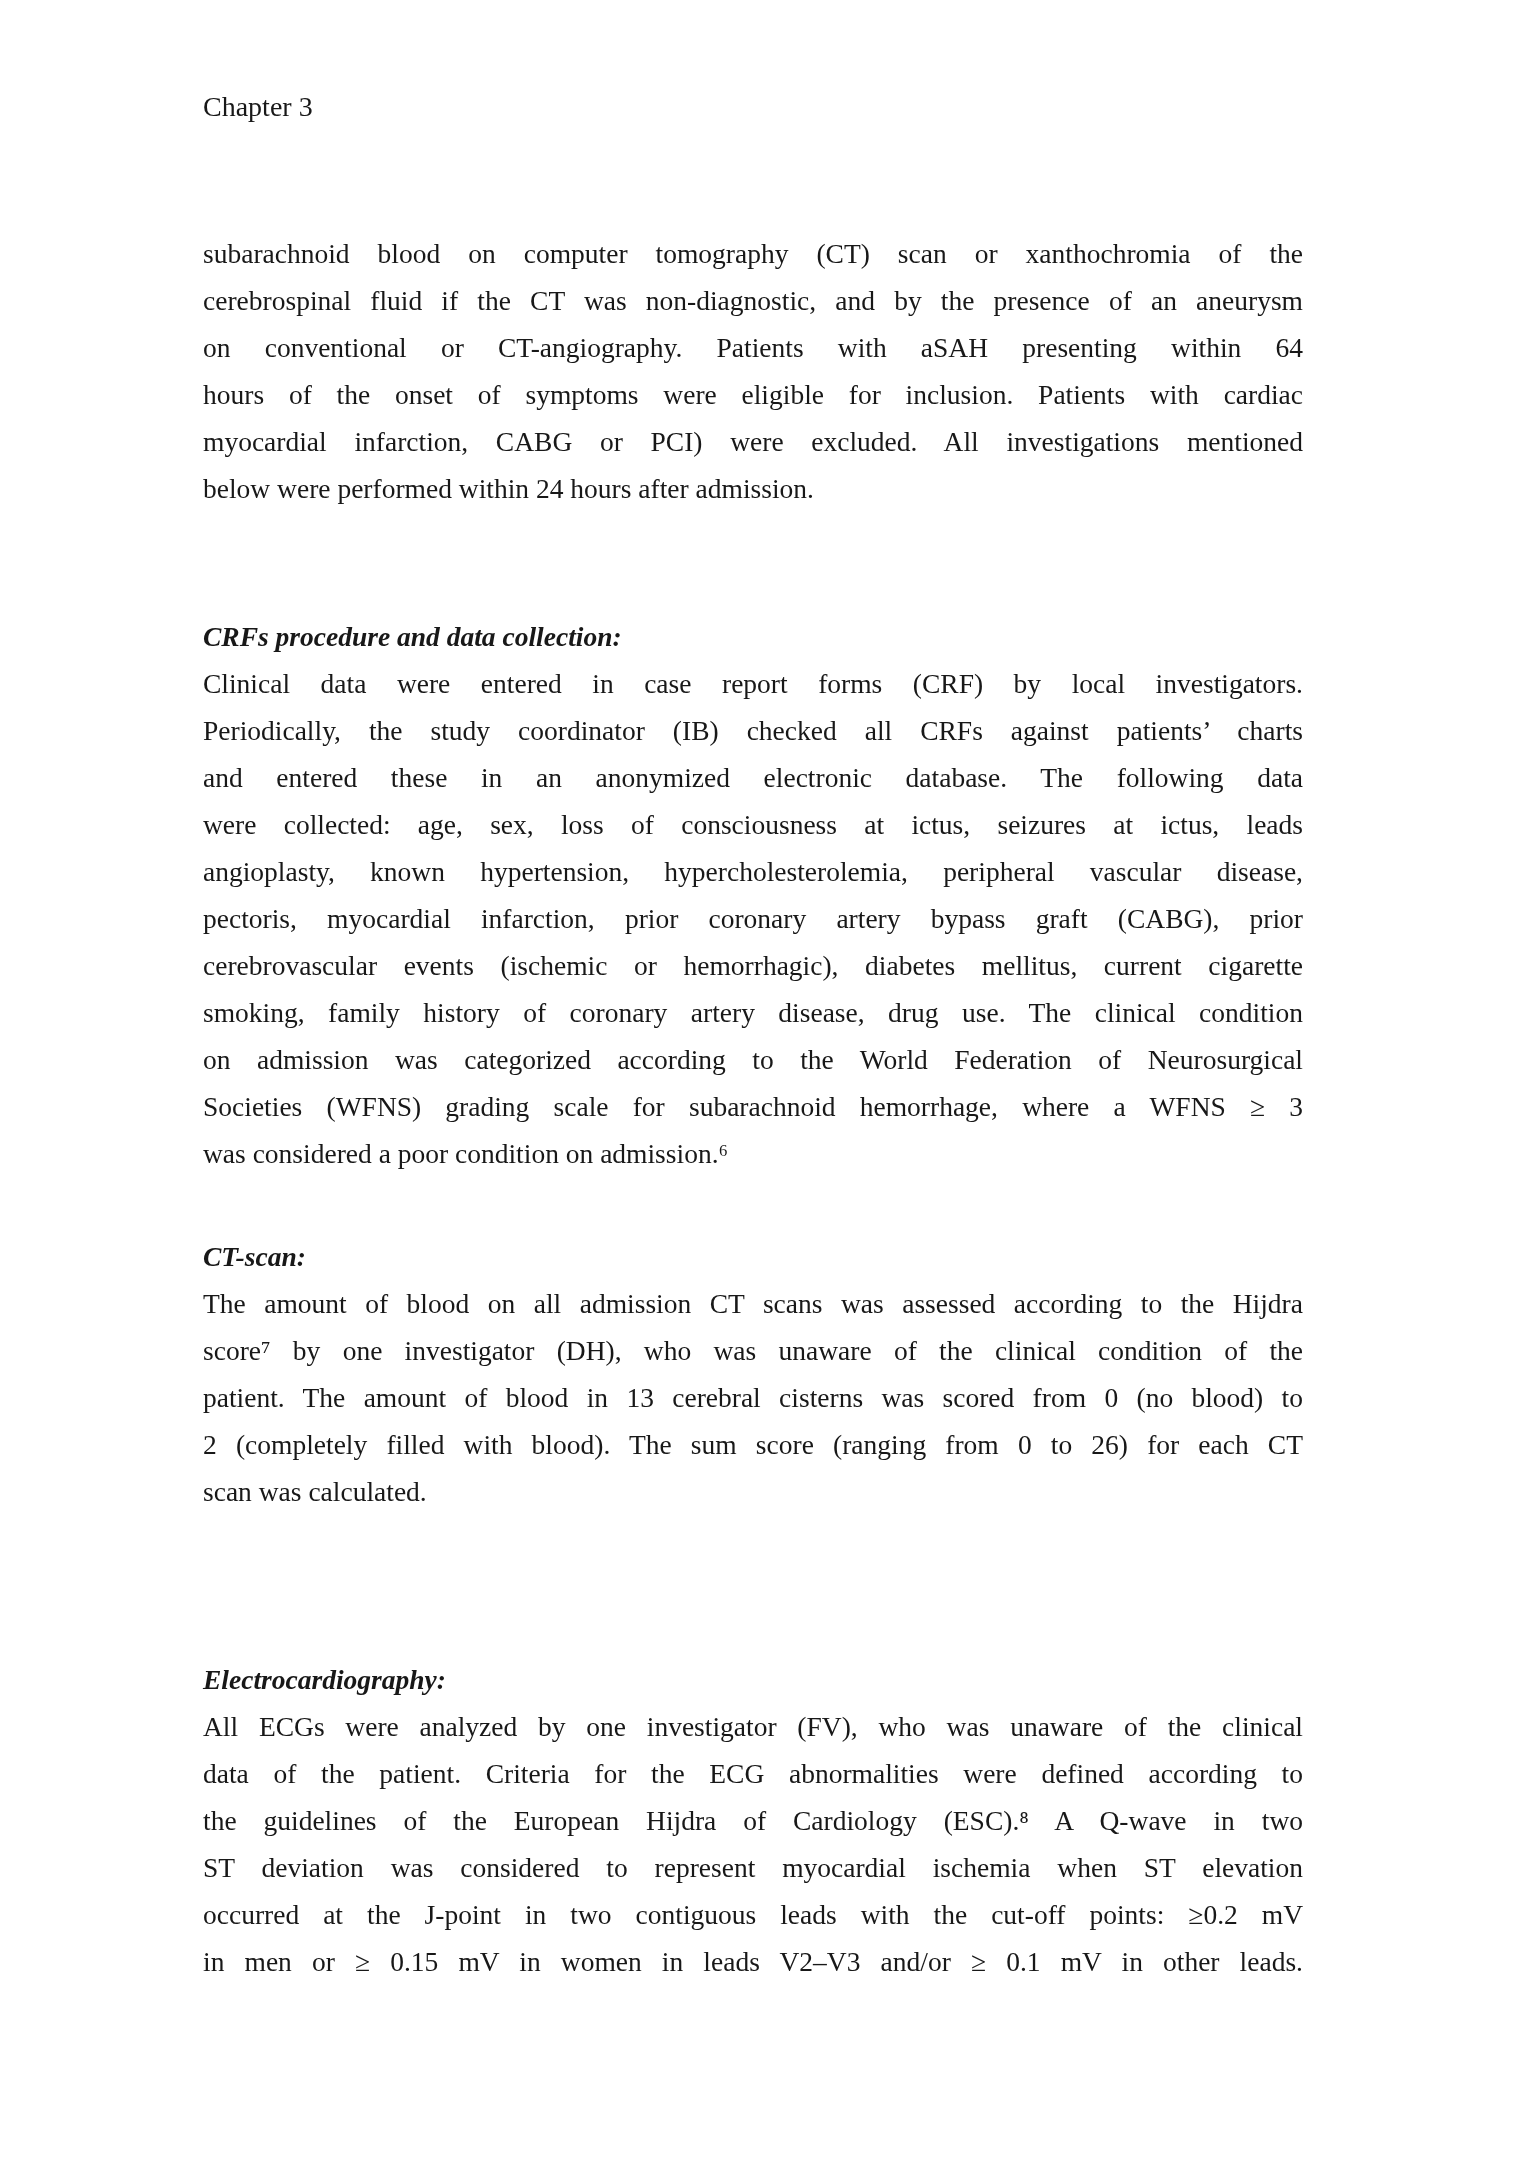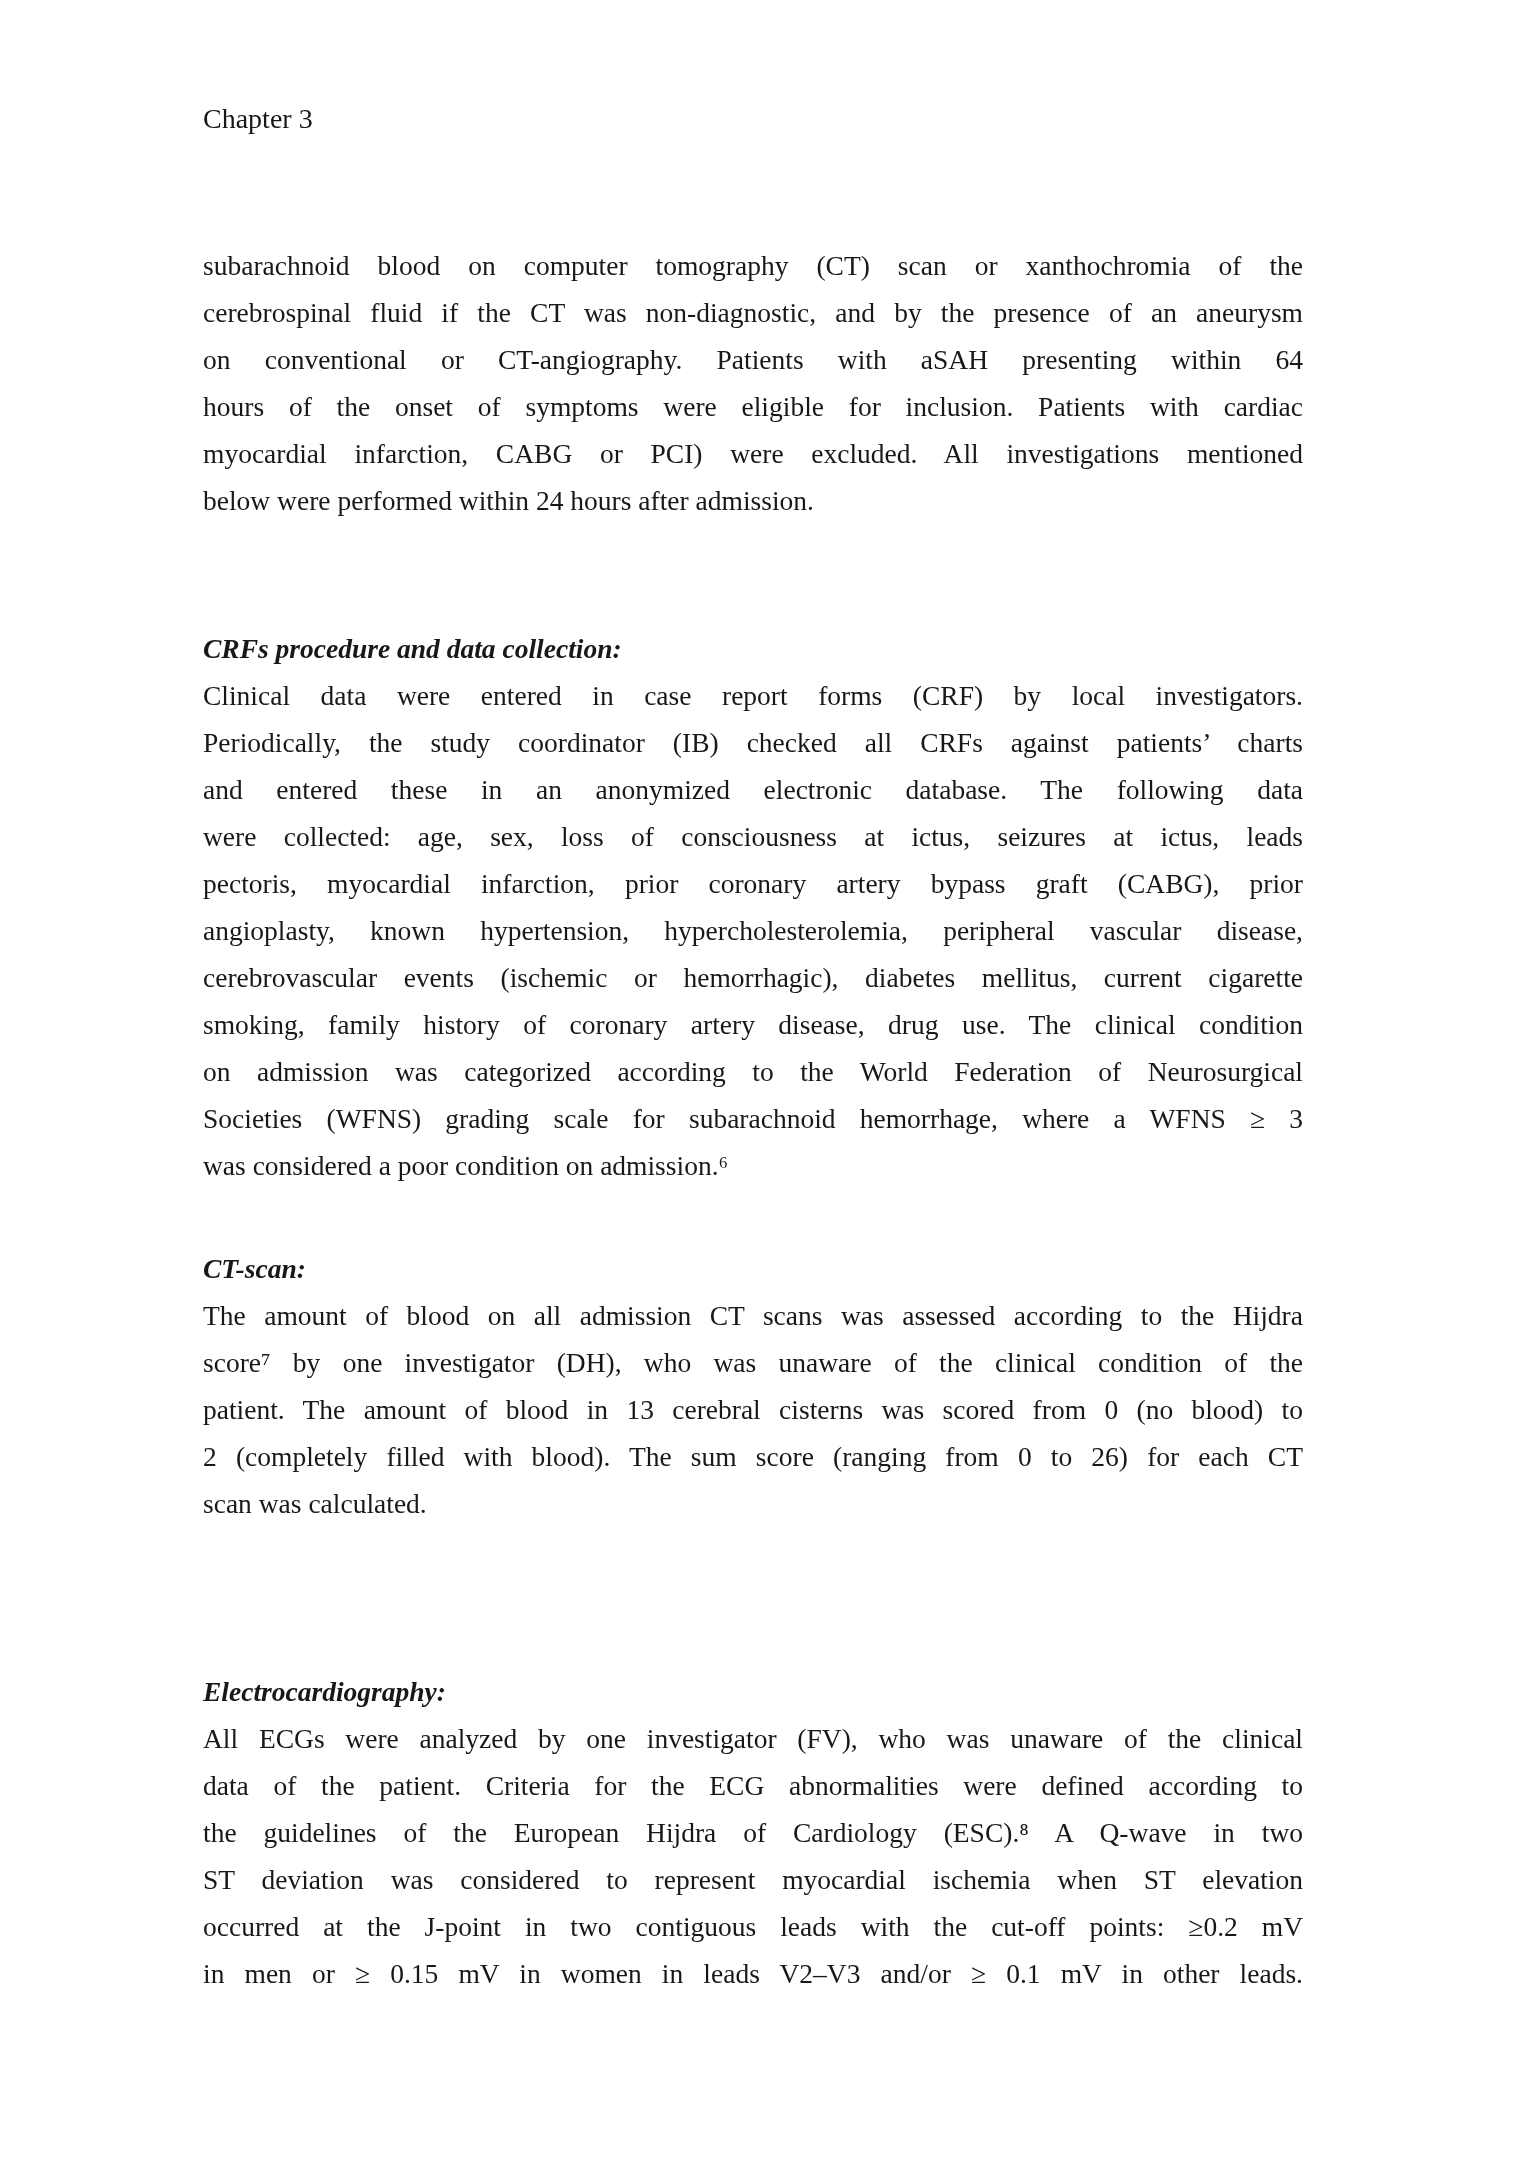--- a/index.html
+++ b/index.html
@@ -15,21 +15,20 @@
     color: #181818;
     -webkit-font-smoothing: antialiased;
   }
   .page {
     position: absolute;
     left: 0; top: 0;
     width: 1530px;
     height: 2038px;
     background: #ffffff;
     overflow: hidden;
-    margin-top: 12px;
   }
   .running-header {
     position: absolute;
     left: 203px;
     top: 90px;
     font-size: 28px;
     line-height: 34px;
   }
   .block {
     position: absolute;
@@ -83,22 +82,22 @@
     <div class="ln">myocardial infarction, CABG or PCI) were excluded. All investigations mentioned</div>
     <div class="ln endpara">below were performed within 24 hours after admission.</div>
   </div>
 
   <div class="block block-study">
     <div class="heading">CRFs procedure and data collection:</div>
     <div class="ln">Clinical data were entered in case report forms (CRF) by local investigators.</div>
     <div class="ln">Periodically, the study coordinator (IB) checked all CRFs against patients’ charts</div>
     <div class="ln">and entered these in an anonymized electronic database. The following data</div>
     <div class="ln">were collected: age, sex, loss of consciousness at ictus, seizures at ictus, leads</div>
+    <div class="ln">angioplasty, known hypertension, hypercholesterolemia, peripheral vascular disease,</div>
     <div class="ln">pectoris, myocardial infarction, prior coronary artery bypass graft (CABG), prior</div>
-    <div class="ln">angioplasty, known hypertension, hypercholesterolemia, peripheral vascular disease,</div>
     <div class="ln">cerebrovascular events (ischemic or hemorrhagic), diabetes mellitus, current cigarette</div>
     <div class="ln">smoking, family history of coronary artery disease, drug use. The clinical condition</div>
     <div class="ln">on admission was categorized according to the World Federation of Neurosurgical</div>
     <div class="ln">Societies (WFNS) grading scale for subarachnoid hemorrhage, where a WFNS ≥ 3</div>
     <div class="ln endpara">was considered a poor condition on admission.⁶</div>
   </div>
 
   <div class="block block-ctscan">
     <div class="heading">CT-scan:</div>
     <div class="ln">The amount of blood on all admission CT scans was assessed according to the Hijdra</div>

